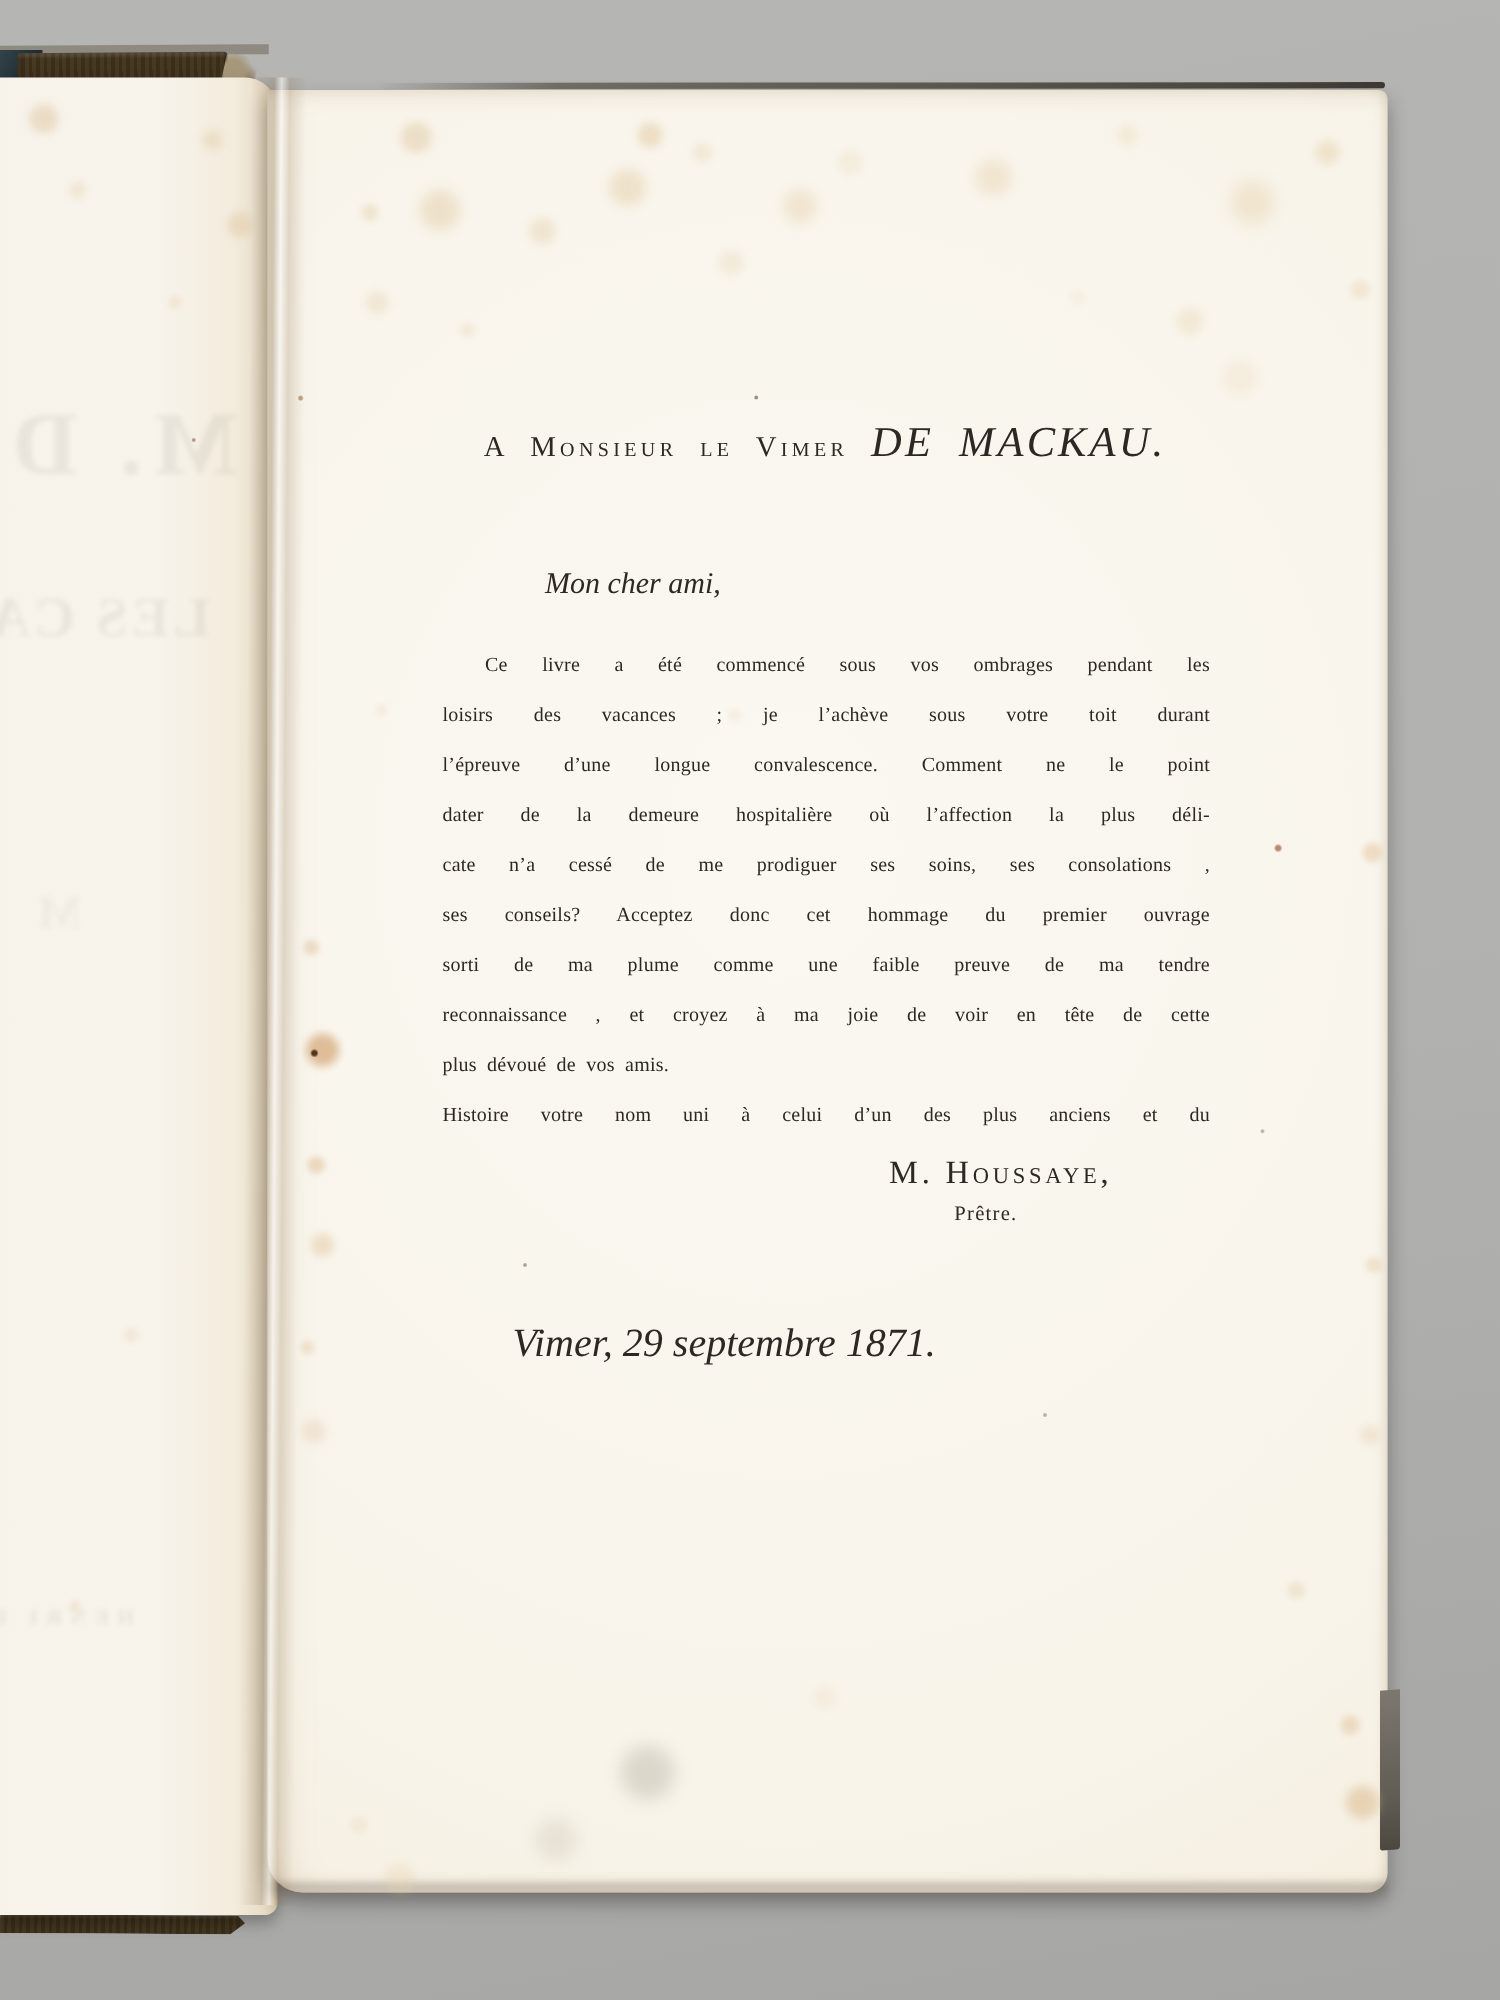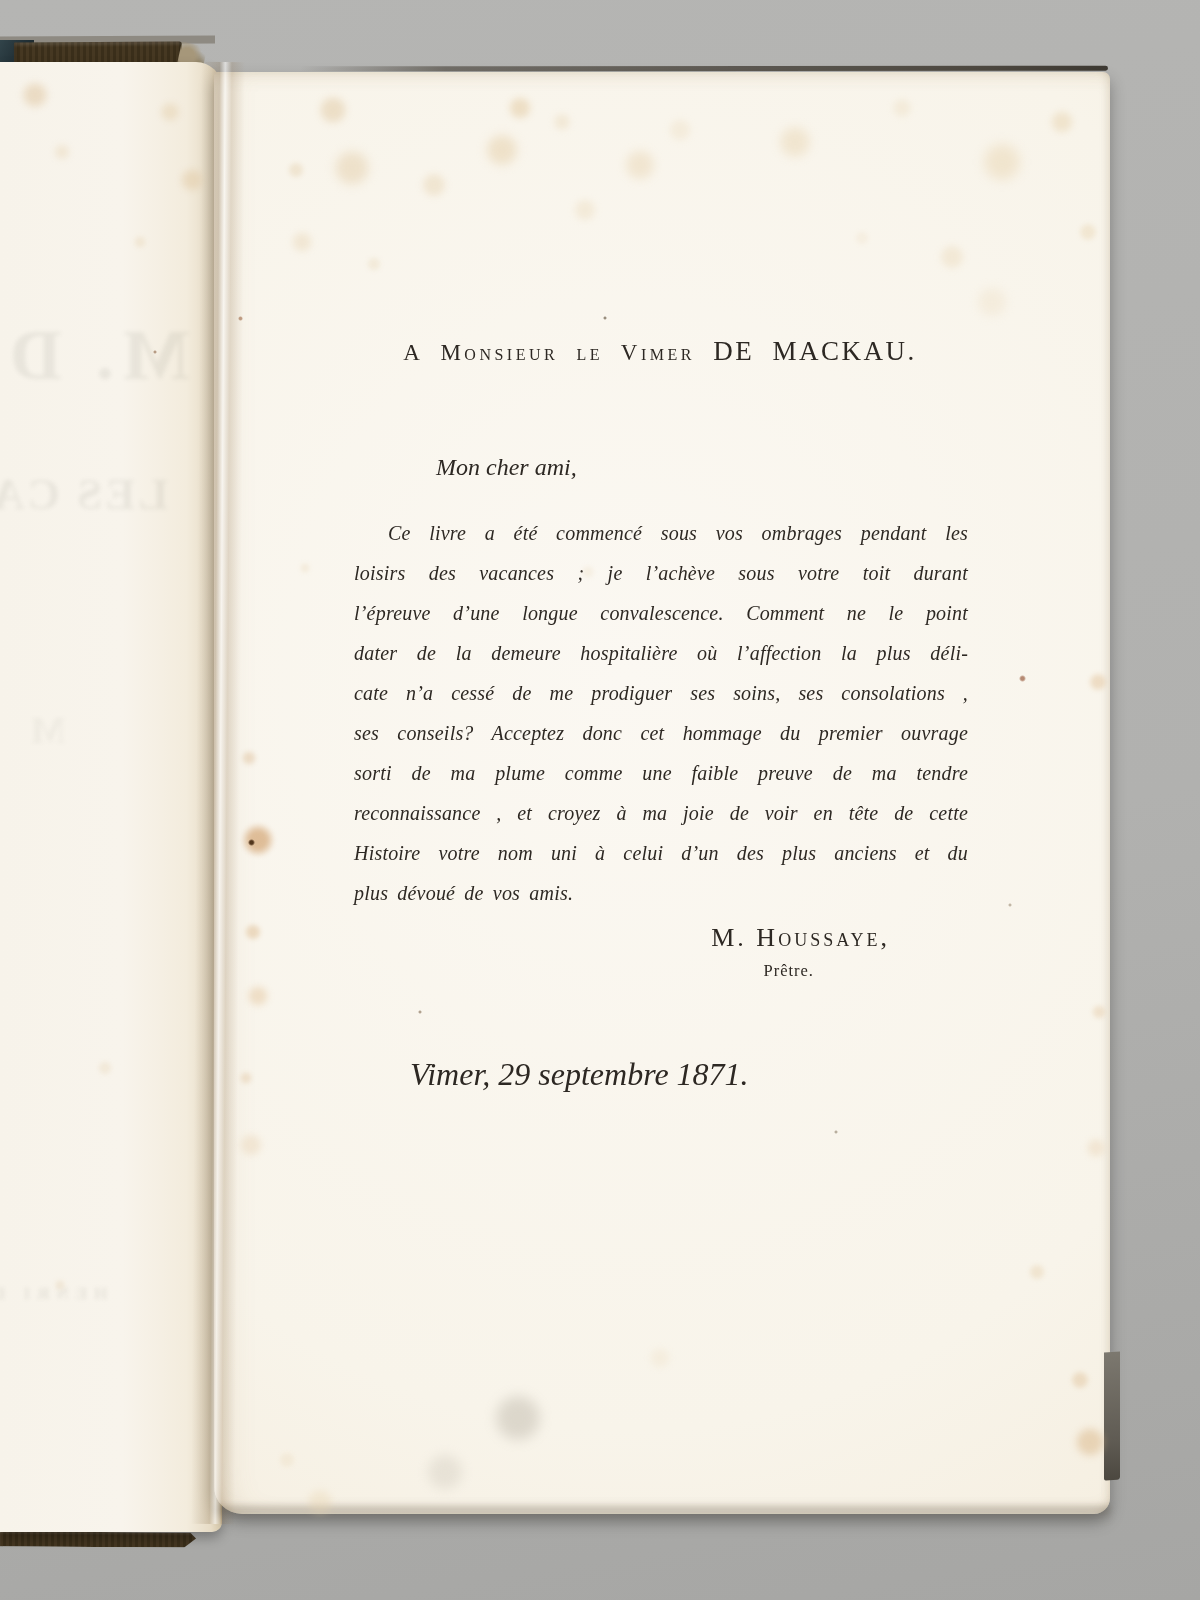--- a/index.html
+++ b/index.html
@@ -58,24 +58,24 @@
         transform:skewY(-4deg);border-radius:0 0 3px 2px;}
   .page-bottom-shade{position:absolute;left:214px;top:1506px;width:896px;height:16px;
         background:linear-gradient(180deg,rgba(90,80,65,.35),rgba(90,80,65,0));
         filter:blur(3px);}
 
   
   .print{color:#2d2823;}
   .ded-header{position:absolute;left:140px;top:264px;width:612px;text-align:center;
         font-variant:small-caps;font-size:23px;letter-spacing:3.5px;word-spacing:9px;
         white-space:nowrap;}
-  .ded-header .emph{font-size:27px;letter-spacing:2.5px;}
+  .ded-header .emph{font-size:34px;letter-spacing:2.5px;font-style:italic;}
   .salutation{position:absolute;left:222px;top:382px;font-style:italic;font-size:24px;}
   .bodypara{position:absolute;left:140px;top:441px;width:614px;}
-  .bline{font-style:italic;font-size:20px;line-height:40px;height:40px;
+  .bline{font-size:16px;line-height:40px;height:40px;
         text-align:justify;text-align-last:justify;word-spacing:4px;letter-spacing:.2px;
         white-space:normal;}
   .bline.first{text-indent:34px;}
   .bline.last{text-align-last:left;}
   .sig-name{position:absolute;left:140px;top:851px;width:612px;text-align:right;
         padding-right:76px;box-sizing:border-box;font-variant:small-caps;
         font-size:26px;letter-spacing:3px;}
   .sig-title{position:absolute;left:140px;top:889px;width:612px;text-align:right;
         padding-right:152px;box-sizing:border-box;font-size:16.5px;letter-spacing:1px;}
   .dateline{position:absolute;left:196px;top:984px;font-style:italic;font-size:32px;}
@@ -112,22 +112,22 @@
 
     <div class="bodypara">
         <div class="bline first">Ce livre a été commencé sous vos ombrages pendant les</div>
         <div class="bline">loisirs des vacances ; je l’achève sous votre toit durant</div>
         <div class="bline">l’épreuve d’une longue convalescence. Comment ne le point</div>
         <div class="bline">dater de la demeure hospitalière où l’affection la plus déli-</div>
         <div class="bline">cate n’a cessé de me prodiguer ses soins, ses consolations ,</div>
         <div class="bline">ses conseils? Acceptez donc cet hommage du premier ouvrage</div>
         <div class="bline">sorti de ma plume comme une faible preuve de ma tendre</div>
         <div class="bline">reconnaissance , et croyez à ma joie de voir en tête de cette</div>
+        <div class="bline last">plus dévoué de vos amis.</div>
         <div class="bline">Histoire votre nom uni à celui d’un des plus anciens et du</div>
-        <div class="bline last">plus dévoué de vos amis.</div>
       </div>
 
     <div class="sig-name">M. Houssaye,</div>
     <div class="sig-title">Prêtre.</div>
 
     <div class="dateline">Vimer, 29 septembre 1871.</div>
   </div>
 
   <div class="cover-right-sliver"></div>
   <div class="page-bottom-shade"></div>

